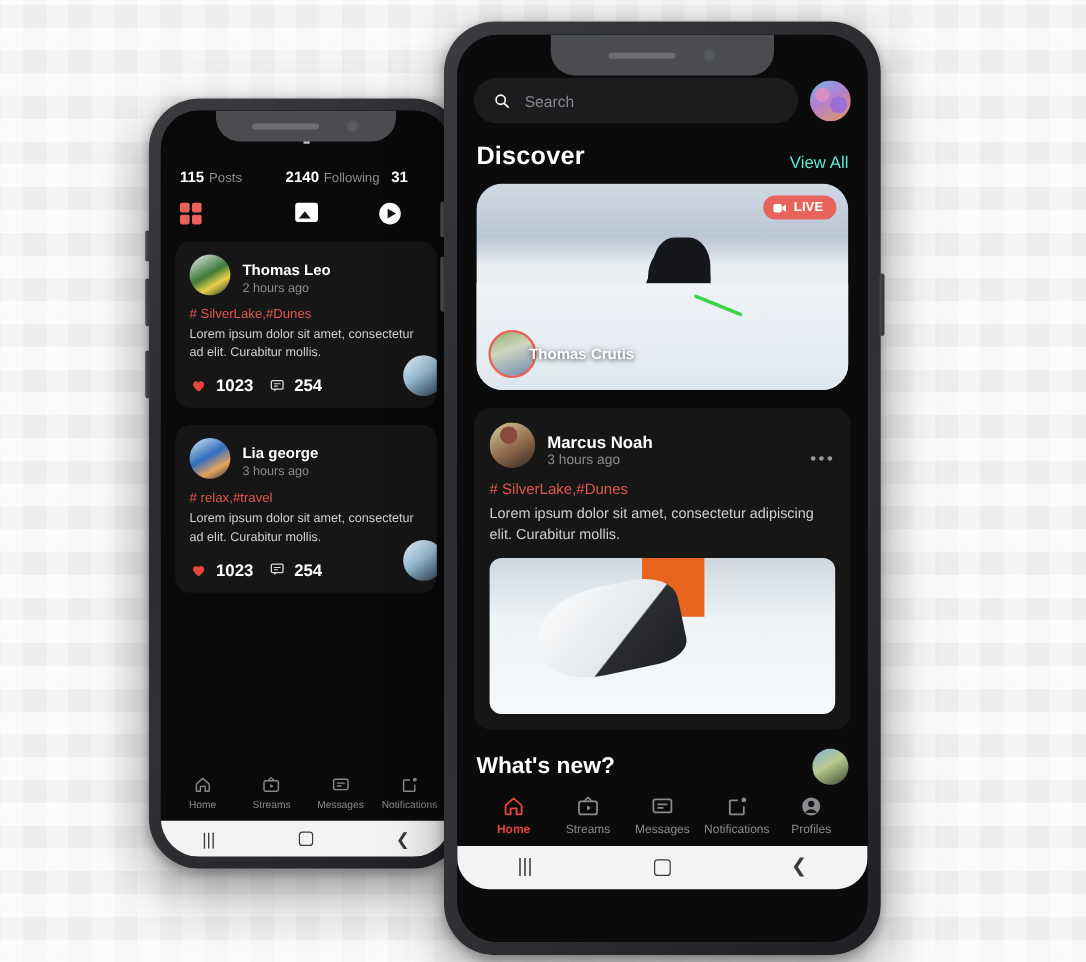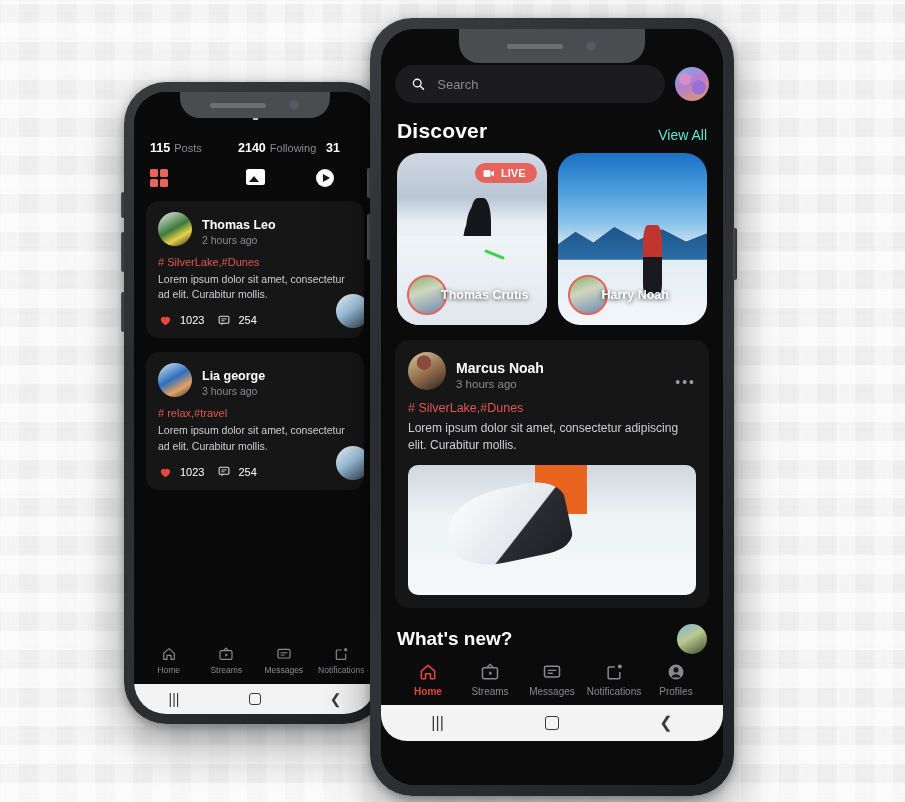--- a/index.html
+++ b/index.html
@@ -235,21 +235,21 @@
   .lpost{ margin:14px 12px 0 12px; background:#161617; border-radius:13px; padding:11px 12px 11px 12px;
     position:relative; overflow:hidden;}
   .lp-av{ width:34px; height:34px; border-radius:50%; flex:none;}
   .lp-av.a{ background:linear-gradient(150deg,#eaf0f4 0%,#3f7a3a 48%,#e8d24a 70%,#1d2a1c 100%); }
   .lp-av.b{ background:linear-gradient(150deg,#dce9f2 0%,#2f6fbf 45%,#e8a25c 72%,#22324a 100%); }
   .lp-name{ color:#fff; font-size:12.5px; font-weight:bold;}
   .lp-time{ color:#8b8b90; font-size:10.5px; margin-top:2px;}
   .lp-tags{ color:#e0584f; font-size:11px; margin-top:10px;}
   .lp-text{ color:#cfcfd3; font-size:10.5px; line-height:1.45; margin-top:4px;}
   .lp-acts{ display:flex; align-items:center; gap:7px; margin-top:11px; }
-  .lp-acts .cnt{ color:#fff; font-size:11px; font-weight:normal; }
+  .lp-acts .cnt{ color:#fff; font-size:14px; font-weight:bold; }
   .lp-thumb{ position:absolute; right:-6px; bottom:10px; width:34px; height:34px; border-radius:50%;
     background:linear-gradient(150deg,#e8f1f7 0%,#9fc4de 45%,#2b3a4a 100%); }
   .lnav{ margin-top:auto; display:flex; padding:6px 6px 9px 6px; background:#0a0a0b;}
   .lnav-item{ flex:1; display:flex; flex-direction:column; align-items:center; gap:3px;}
   .lnav-label{ font-size:8.5px; color:#8a8a8e; }
   .lsys{ height:30px; background:#f3f3f3; display:flex; align-items:center;
     justify-content:space-around; color:#3a3a3a; border-radius:0 0 26px 26px;}
   .lsys span{font-size:14px; line-height:1;}
   .lsq{ width:12px;height:12px;border:1.5px solid #3a3a3a;border-radius:3px;}
 </style>
@@ -488,26 +488,20 @@
               <rect x="1" y="2" width="14" height="14" rx="3" fill="#fff"></rect>
               <path d="M16 7l6-4v12l-6-4z" fill="#fff"></path>
             </svg>
             <span>LIVE</span>
           </div>
           <div class="dc-foot">
             <div class="dc-av"></div>
             <div class="dc-name">Thomas Crutis</div>
           </div>
         </div>
-        <div class="disc-card dc2">
-          <div class="dc-foot">
-            <div class="dc-av"></div>
-            <div class="dc-name">Harry Noah</div>
-          </div>
-        </div>
       </div>
 
       <div class="post">
         <div class="post-head">
           <div class="p-av"></div>
           <div>
             <div class="p-name">Marcus Noah</div>
             <div class="p-time">3 hours ago</div>
           </div>
           <div class="dots">•••</div>

